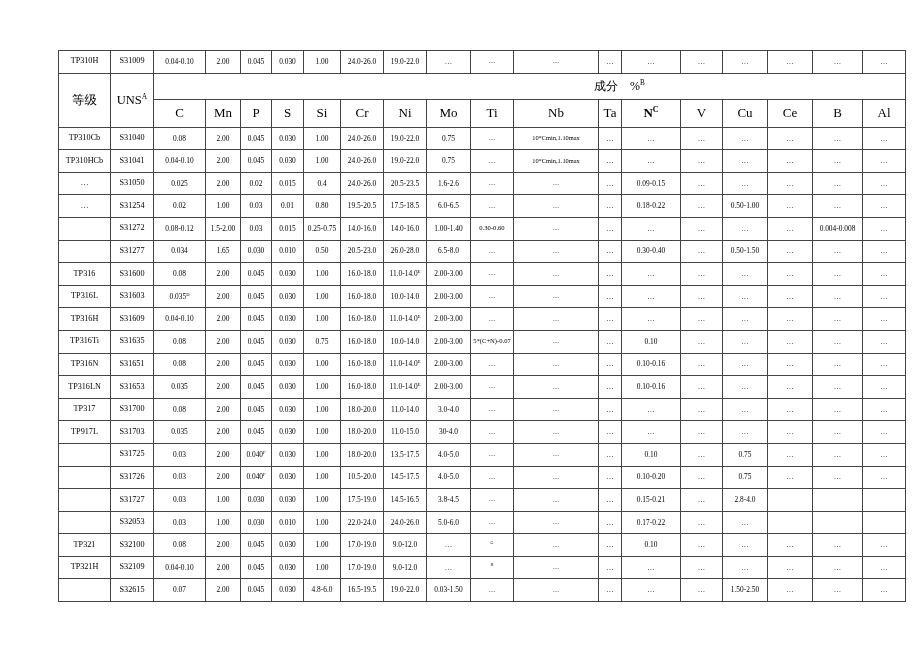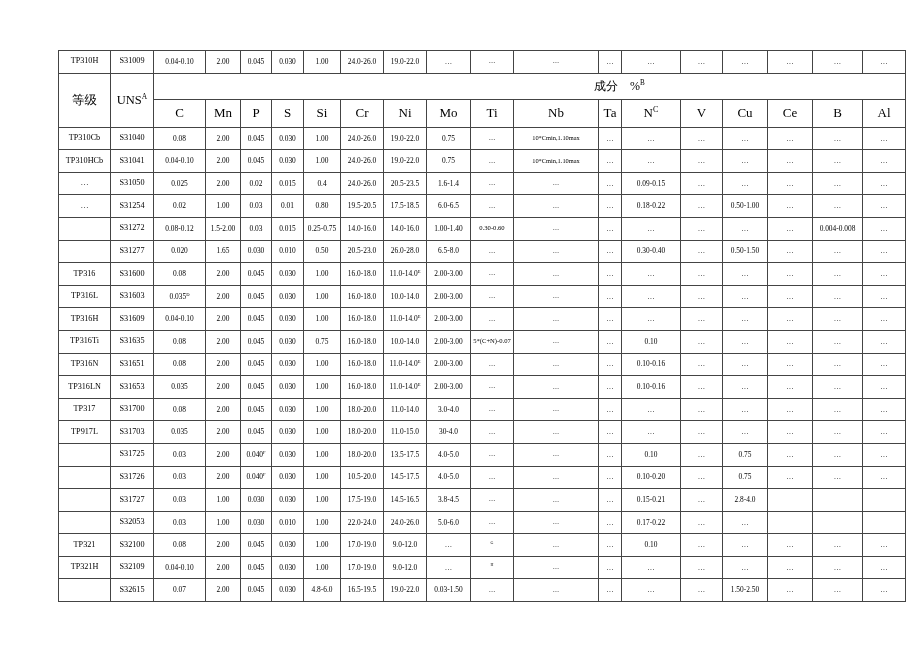--- a/index.html
+++ b/index.html
@@ -67,21 +67,21 @@
   .hdr-span .sp-inner {
     display: block;
     padding-left: 180px;
     font-family: Liberation Serif, serif;
   }
   .hdr-el {
     height: 27px;
     font-size: 13px;
   }
   .hdr-el.bold {
-    font-weight: normal;
+    font-weight: bold;
   }
   sup {
     font-size: 0.62em;
     vertical-align: super;
     line-height: 0;
   }
   .hdr-left sup { font-size: 0.6em; }
   .sp-inner sup { font-size: 0.6em; }
 </style>
 </head>
@@ -206,21 +206,21 @@
         <tr class="datarow">
           <td class="grade">…</td>
           <td class="uns">S31050</td>
           <td>0.025</td>
           <td>2.00</td>
           <td>0.02</td>
           <td>0.015</td>
           <td>0.4</td>
           <td>24.0-26.0</td>
           <td>20.5-23.5</td>
-          <td>1.6-1.4</td>
+          <td>1.6-2.6</td>
           <td class="ticell">…</td>
           <td class="nbcell">…</td>
           <td>…</td>
           <td>0.09-0.15</td>
           <td>…</td>
           <td>…</td>
           <td>…</td>
           <td>…</td>
           <td>…</td>
         </tr>
@@ -262,21 +262,21 @@
           <td>…</td>
           <td>…</td>
           <td>…</td>
           <td>…</td>
           <td>0.004-0.008</td>
           <td>…</td>
         </tr>
         <tr class="datarow">
           <td class="grade"></td>
           <td class="uns">S31277</td>
-          <td>0.020</td>
+          <td>0.034</td>
           <td>1.65</td>
           <td>0.030</td>
           <td>0.010</td>
           <td>0.50</td>
           <td>20.5-23.0</td>
           <td>26.0-28.0</td>
           <td>6.5-8.0</td>
           <td class="ticell">…</td>
           <td class="nbcell">…</td>
           <td>…</td>

